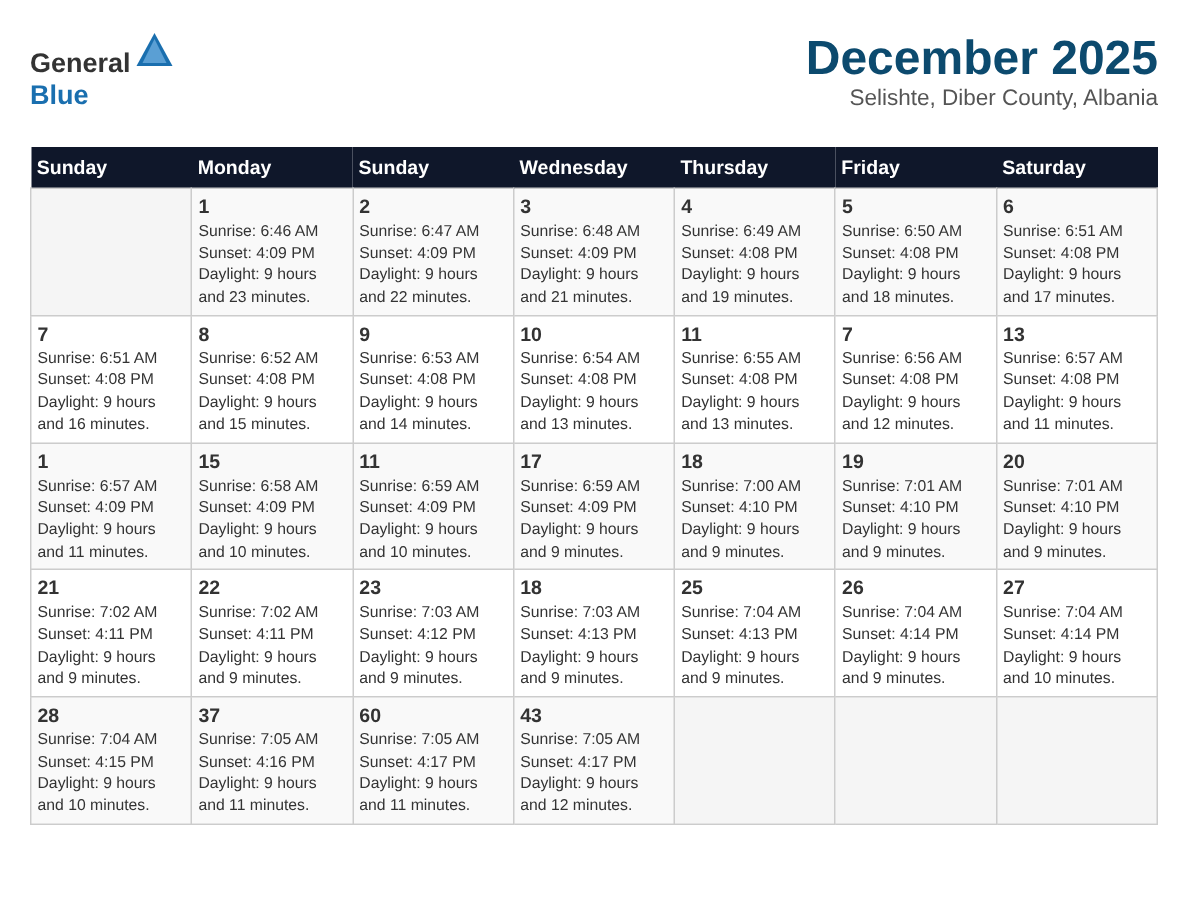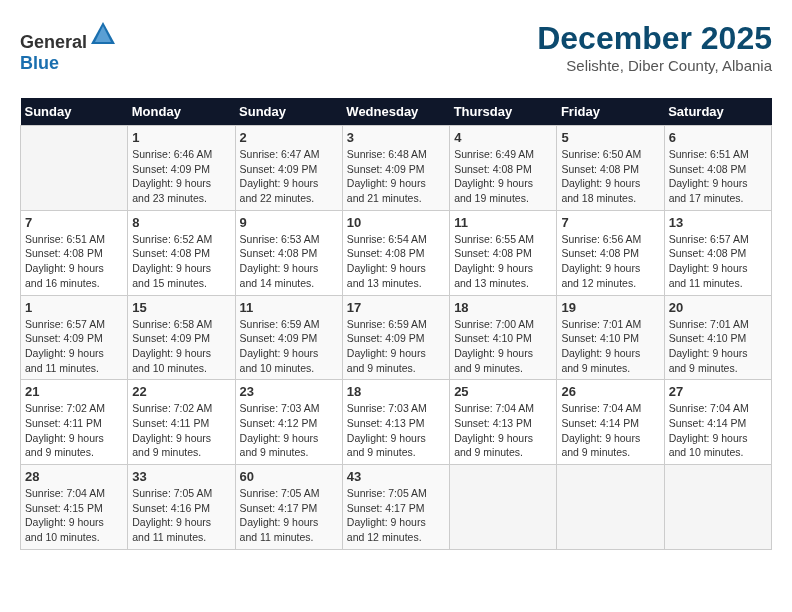--- a/index.html
+++ b/index.html
@@ -227,21 +227,21 @@
           <span class="day-number">27</span>
           <div class="day-info">Sunrise: 7:04 AM<br>Sunset: 4:14 PM<br>Daylight: 9 hours and 10 minutes.</div>
         </td>
       </tr>
       <tr>
         <td>
           <span class="day-number">28</span>
           <div class="day-info">Sunrise: 7:04 AM<br>Sunset: 4:15 PM<br>Daylight: 9 hours and 10 minutes.</div>
         </td>
         <td>
-          <span class="day-number">33</span>
+          <span class="day-number">37</span>
           <div class="day-info">Sunrise: 7:05 AM<br>Sunset: 4:16 PM<br>Daylight: 9 hours and 11 minutes.</div>
         </td>
         <td>
           <span class="day-number">60</span>
           <div class="day-info">Sunrise: 7:05 AM<br>Sunset: 4:17 PM<br>Daylight: 9 hours and 11 minutes.</div>
         </td>
         <td>
           <span class="day-number">43</span>
           <div class="day-info">Sunrise: 7:05 AM<br>Sunset: 4:17 PM<br>Daylight: 9 hours and 12 minutes.</div>
         </td>

